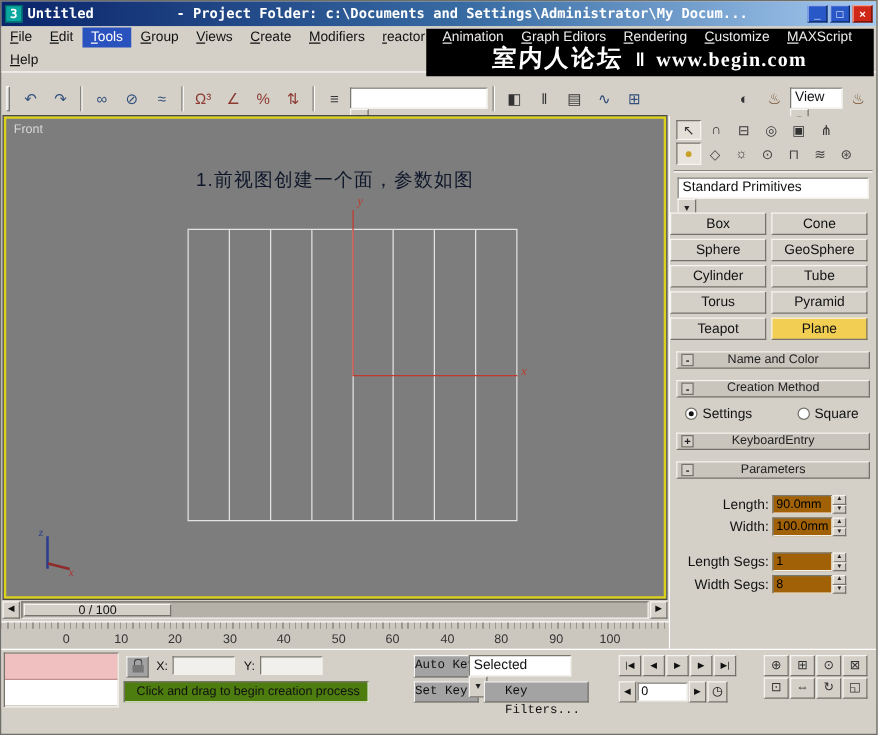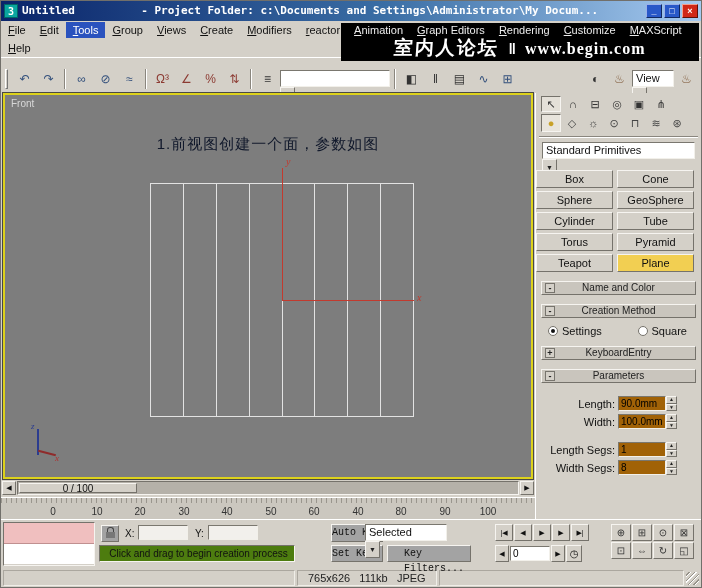--- a/index.html
+++ b/index.html
@@ -109,21 +109,21 @@
   .ml-white { height:20px; background:#fff; }
   .sbtn { position:absolute; background:#a3a3a3; border:1px solid; border-color:#f6f4f0 #75726b #75726b #f6f4f0; font-size:10px; text-align:left;font-family:Liberation Mono, monospace; }
   .lockbtn { left:100px; top:5px; width:18px; height:17px; padding-top:1px; }
   .lock-sh { width:7px; height:5px; border:1px solid #444; border-bottom:none; border-radius:3px 3px 0 0; margin:0 auto; }
   .lock-bd { width:9px; height:6px; background:#777; margin:0 auto; }
   .slabel { position:absolute; font-size:10px; top:8px; }
   .sfield { position:absolute; top:5px; height:15px; background:#f2f0ec; border:1px solid; border-color:#7a776f #f2f0ea #f2f0ea #7a776f; font-size:10px; padding:0 2px; }
   .prompt { position:absolute; left:98px; top:25px; width:196px; height:17px; border:1px solid; border-color:#75726b #f6f4f0 #f6f4f0 #75726b; font-size:10px; line-height:15px; padding-left:3px; background:#4d7c0f; white-space:nowrap; overflow:hidden;text-align:center; }
   .autokey { left:330px; top:4px; width:52px; height:18px; line-height:16px; }
   .setkey { left:330px; top:25px; width:52px; height:17px; line-height:15px; }
-  .sel-combo { position:absolute; left:364px; top:4px; }
+  .sel-combo { position:absolute; left:374px; top:4px; }
   .keyfilters { left:386px; top:25px; width:84px; height:17px; line-height:15px;padding-left:16px; }
   .playrow1 { position:absolute; left:494px; top:4px; display:flex; gap:1px; }
   .pbtn { width:18px; height:17px; background:#d4d0c8; border:1px solid; border-color:#f6f4f0 #75726b #75726b #f6f4f0; font-size:7px; line-height:15px; text-align:center; white-space:nowrap; }
   .playrow2 { position:absolute; left:494px; top:25px; display:flex; gap:1px; align-items:center; }
   .framefield { width:40px; height:15px; background:#fff; border:1px solid; border-color:#7a776f #f2f0ea #f2f0ea #7a776f; font-size:10px; padding:0 2px; }
   .navgrid { position:absolute; left:610px; top:4px; display:grid; grid-template-columns:repeat(4,20px); gap:1px; }
   .nbtn { width:20px; height:17px; background:#d4d0c8; border:1px solid; border-color:#f6f4f0 #75726b #75726b #f6f4f0; font-size:10px; line-height:15px; text-align:center; color:#333; }
 
   
   .viewerbar { height:20px; display:flex; gap:2px; align-items:center; padding:2px 2px 0 2px; }
@@ -395,20 +395,14 @@
       <div class="nbtn">⊞</div>
       <div class="nbtn">⊙</div>
       <div class="nbtn">⊠</div>
       <div class="nbtn">⊡</div>
       <div class="nbtn">⇔</div>
       <div class="nbtn">↻</div>
       <div class="nbtn">◱</div>
     </div>
   </div>
 
-  <div class="viewerbar">
-    <div class="vcell vc1"></div>
-    <div class="vcell vc2">765x626   111kb   JPEG</div>
-    <div class="vcell vc3"></div>
-    <div class="gripc"></div>
-  </div>
 
 </div>
 
 </body></html>

